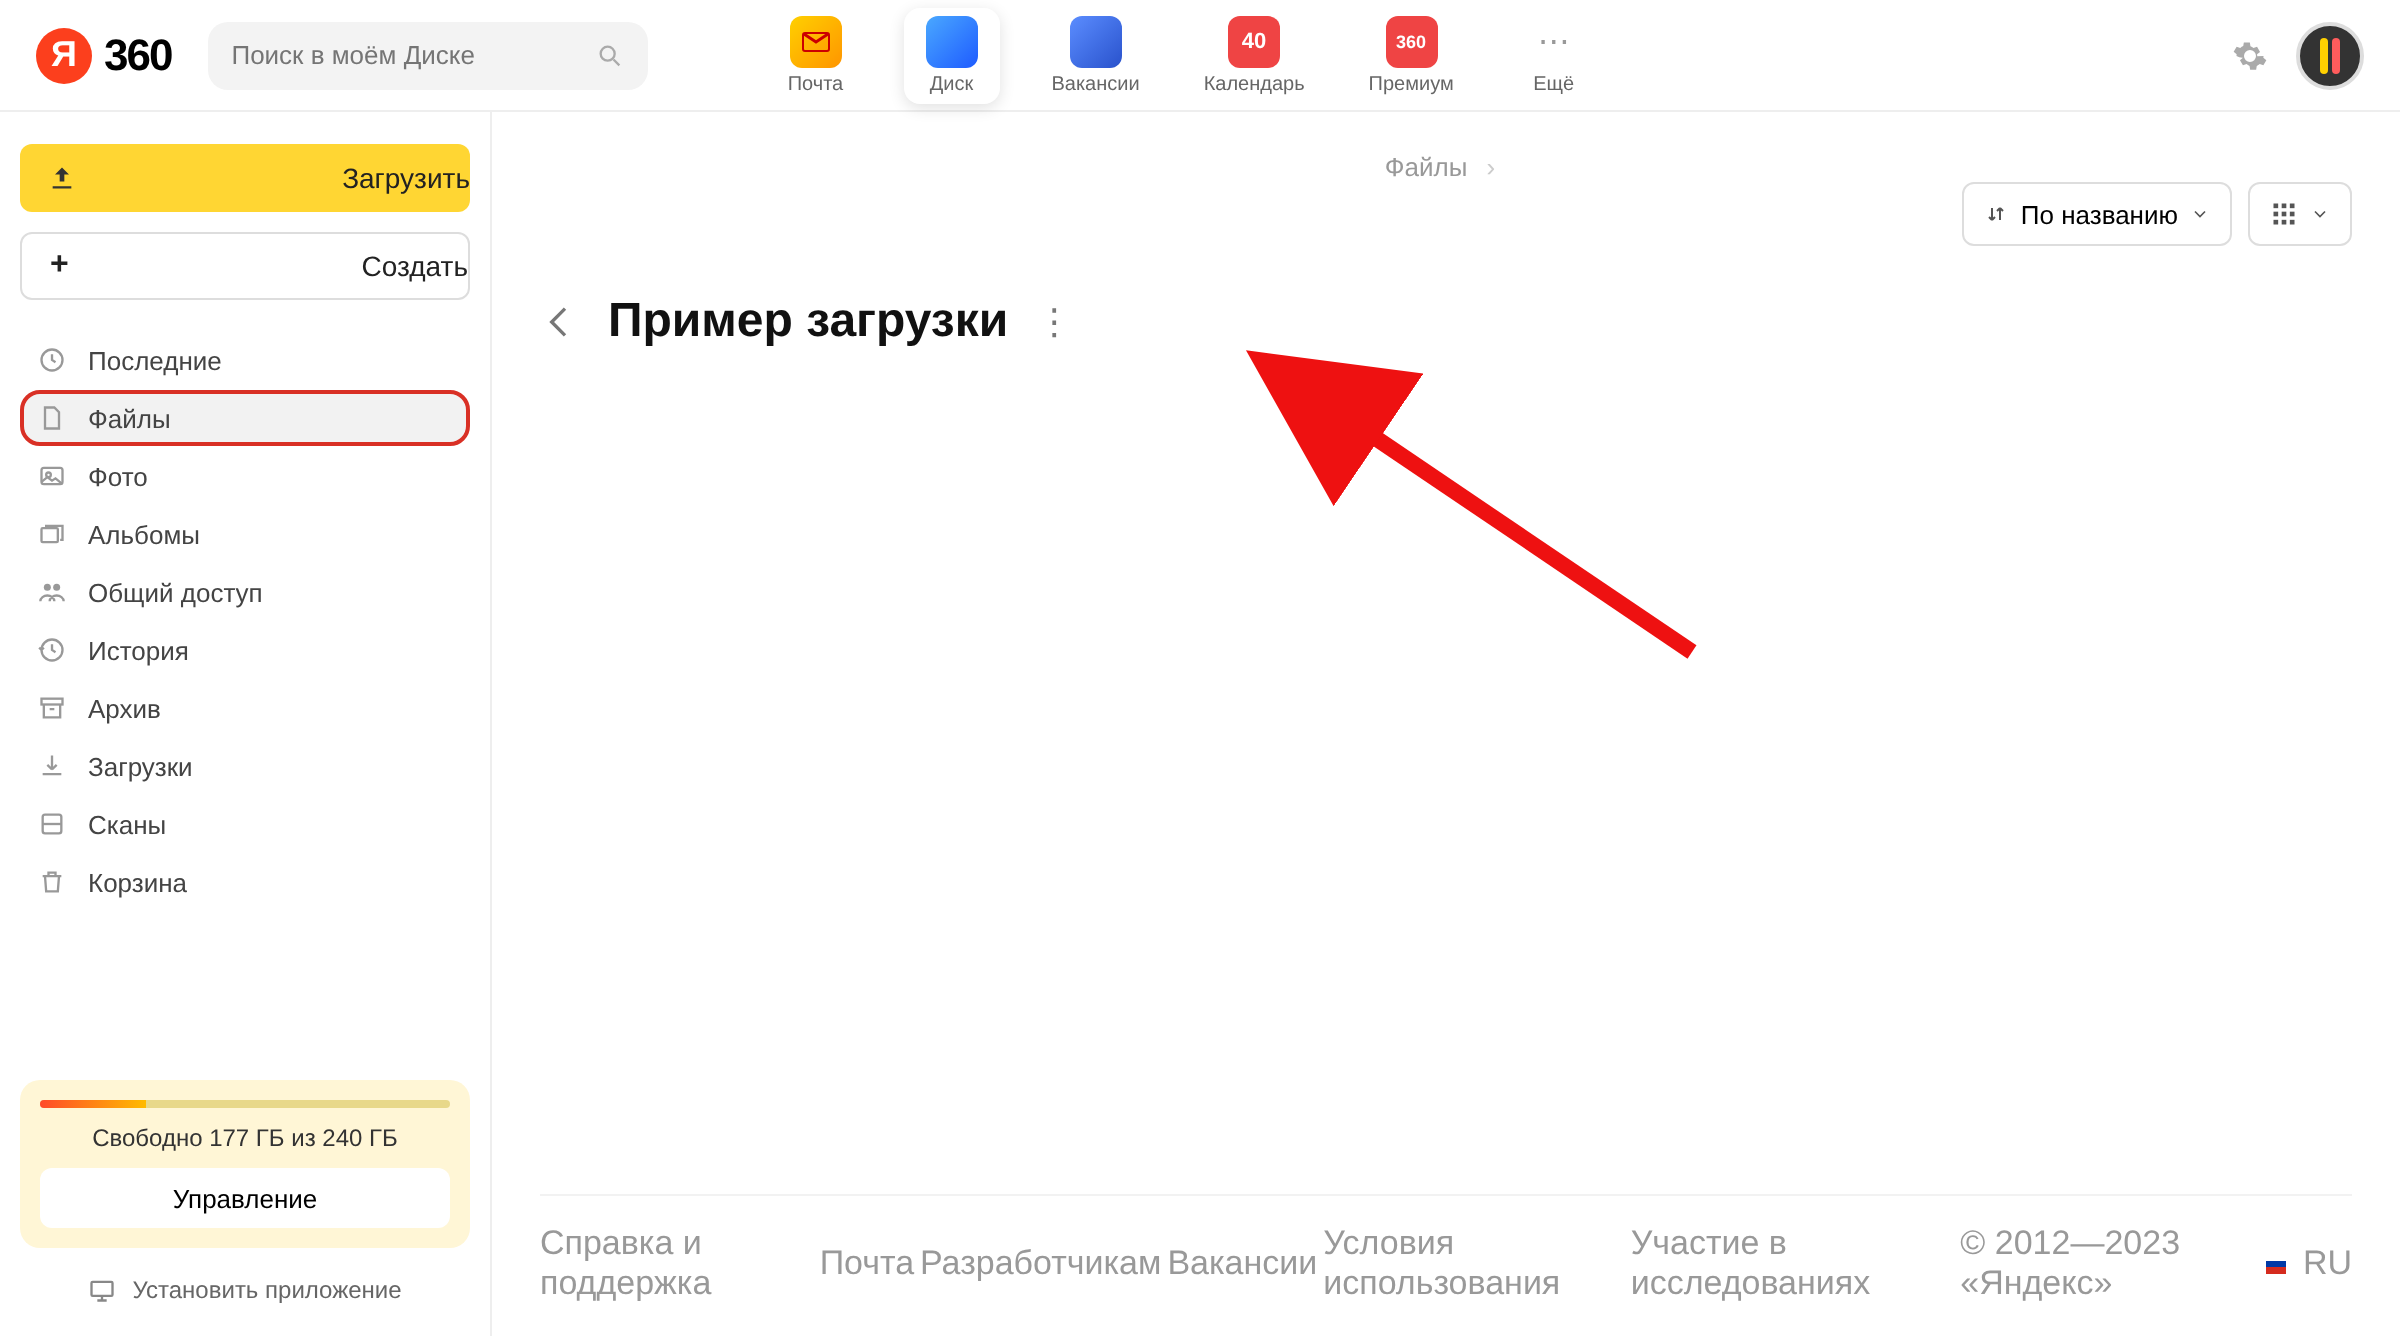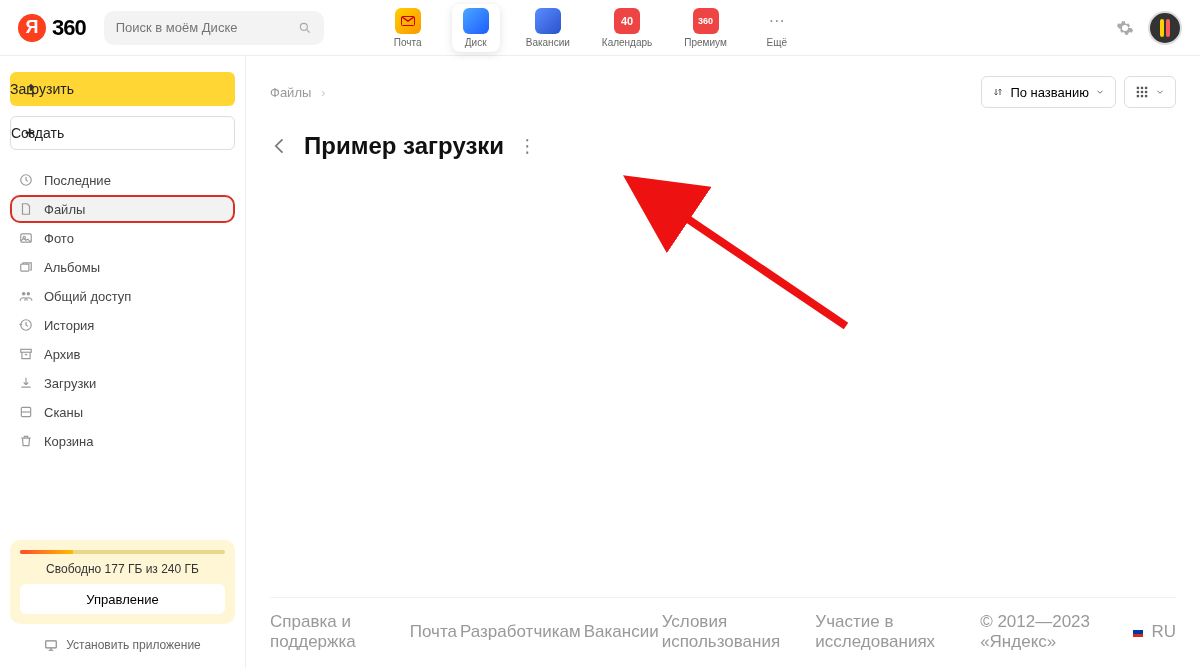--- a/index.html
+++ b/index.html
@@ -19,40 +19,40 @@
 .app-icon { width: 26px; height: 26px; border-radius: 6px; }
 .app-label { font-size: 10px; color: #666; }
 .header-right { margin-left: auto; display: flex; align-items: center; gap: 14px; }
 .gear { width: 18px; height: 18px; color: #999; }
 .avatar { width: 34px; height: 34px; border-radius: 50%; border: 2px solid #ddd; background: #333; display:flex; align-items:center; justify-content:center; gap:2px;}
 .avatar-bar { width:4px; height:18px; border-radius:2px;}
 
 
 .body { display: flex; height: calc(100% - 56px); }
 .sidebar { width: 246px; padding: 16px 10px 12px 10px; border-right: 1px solid #eee; display: flex; flex-direction: column; }
-.btn { height: 34px; display: flex; align-items: center; justify-content: flex-start; gap: 14px; border-radius: 6px; font-size: 14px; cursor: pointer; border: none; width: 100%; position: relative; }
+.btn { height: 34px; display: flex; align-items: center; justify-content: flex-end; gap: 14px; border-radius: 6px; font-size: 14px; cursor: pointer; border: none; width: 100%; position: relative; }
 .btn-upload { background: #ffd633; color: #222; font-weight: 500; margin-bottom: 10px; }
 .btn-upload .icn { position:absolute; left:14px; }
 .btn-create { background: #fff; border: 1px solid #ddd; color: #222; margin-bottom: 16px; }
 .btn-create .icn { position:absolute; left:14px; font-size:16px; font-weight:bold;}
 .nav { list-style: none; }
 .nav li { display: flex; align-items: center; gap: 10px; padding: 6px 8px; font-size: 13px; color: #444; border-radius: 6px; cursor: pointer; margin-bottom: 1px;}
 .nav li .nav-icn { width: 16px; height: 16px; color: #999; flex-shrink: 0; display:flex; align-items:center; justify-content:center;}
 .nav li.selected { background: #f2f2f2; border: 2px solid #d93025; border-radius: 10px; padding: 4px 6px; }
 .sidebar-bottom { margin-top: auto; }
 .storage-box { background: #fff6d6; border-radius: 10px; padding: 10px; margin-bottom: 10px; }
 .progress { height: 4px; background: #e8d88a; border-radius: 2px; margin-bottom: 8px; position:relative; overflow:hidden;}
 .progress-fill { height:100%; width:26%; background: linear-gradient(90deg,#ff4b2b,#ffbb00); }
 .storage-text { font-size: 12px; color: #333; text-align: center; margin-bottom: 8px; }
 .manage-btn { background: #fff; border: none; border-radius: 6px; height: 30px; width: 100%; font-size: 13px; cursor: pointer; }
 .install-link { display: flex; align-items: center; justify-content: center; gap: 8px; font-size: 12px; color: #666; cursor: pointer; padding: 4px;}
 
 
 .main { flex: 1; padding: 20px 24px 0 24px; position: relative; display:flex; flex-direction:column;}
-.topbar { display: flex; align-items: center; }
+.topbar { display: flex; align-items: center; flex-direction: column; }
 .breadcrumb { font-size: 13px; color: #999; }
 .breadcrumb .sep { margin: 0 6px; color: #ccc; }
 .top-controls { margin-left: auto; display: flex; gap: 8px; }
 .ctrl { border: 1px solid #ddd; background: #fff; border-radius: 6px; height: 32px; padding: 0 10px; display: flex; align-items: center; gap: 6px; font-size: 13px; cursor: pointer; }
 .title-row { display: flex; align-items: center; gap: 14px; margin-top: 24px; }
 .back-btn { width: 20px; height: 20px; color: #777; cursor: pointer; }
 .page-title { font-size: 24px; font-weight: 600; color: #111; }
 .more-dots { color: #777; font-size: 18px; cursor: pointer; letter-spacing:1px;}
 
 .arrow-annot { position: absolute; left: 300px; top: 100px; pointer-events: none; }

